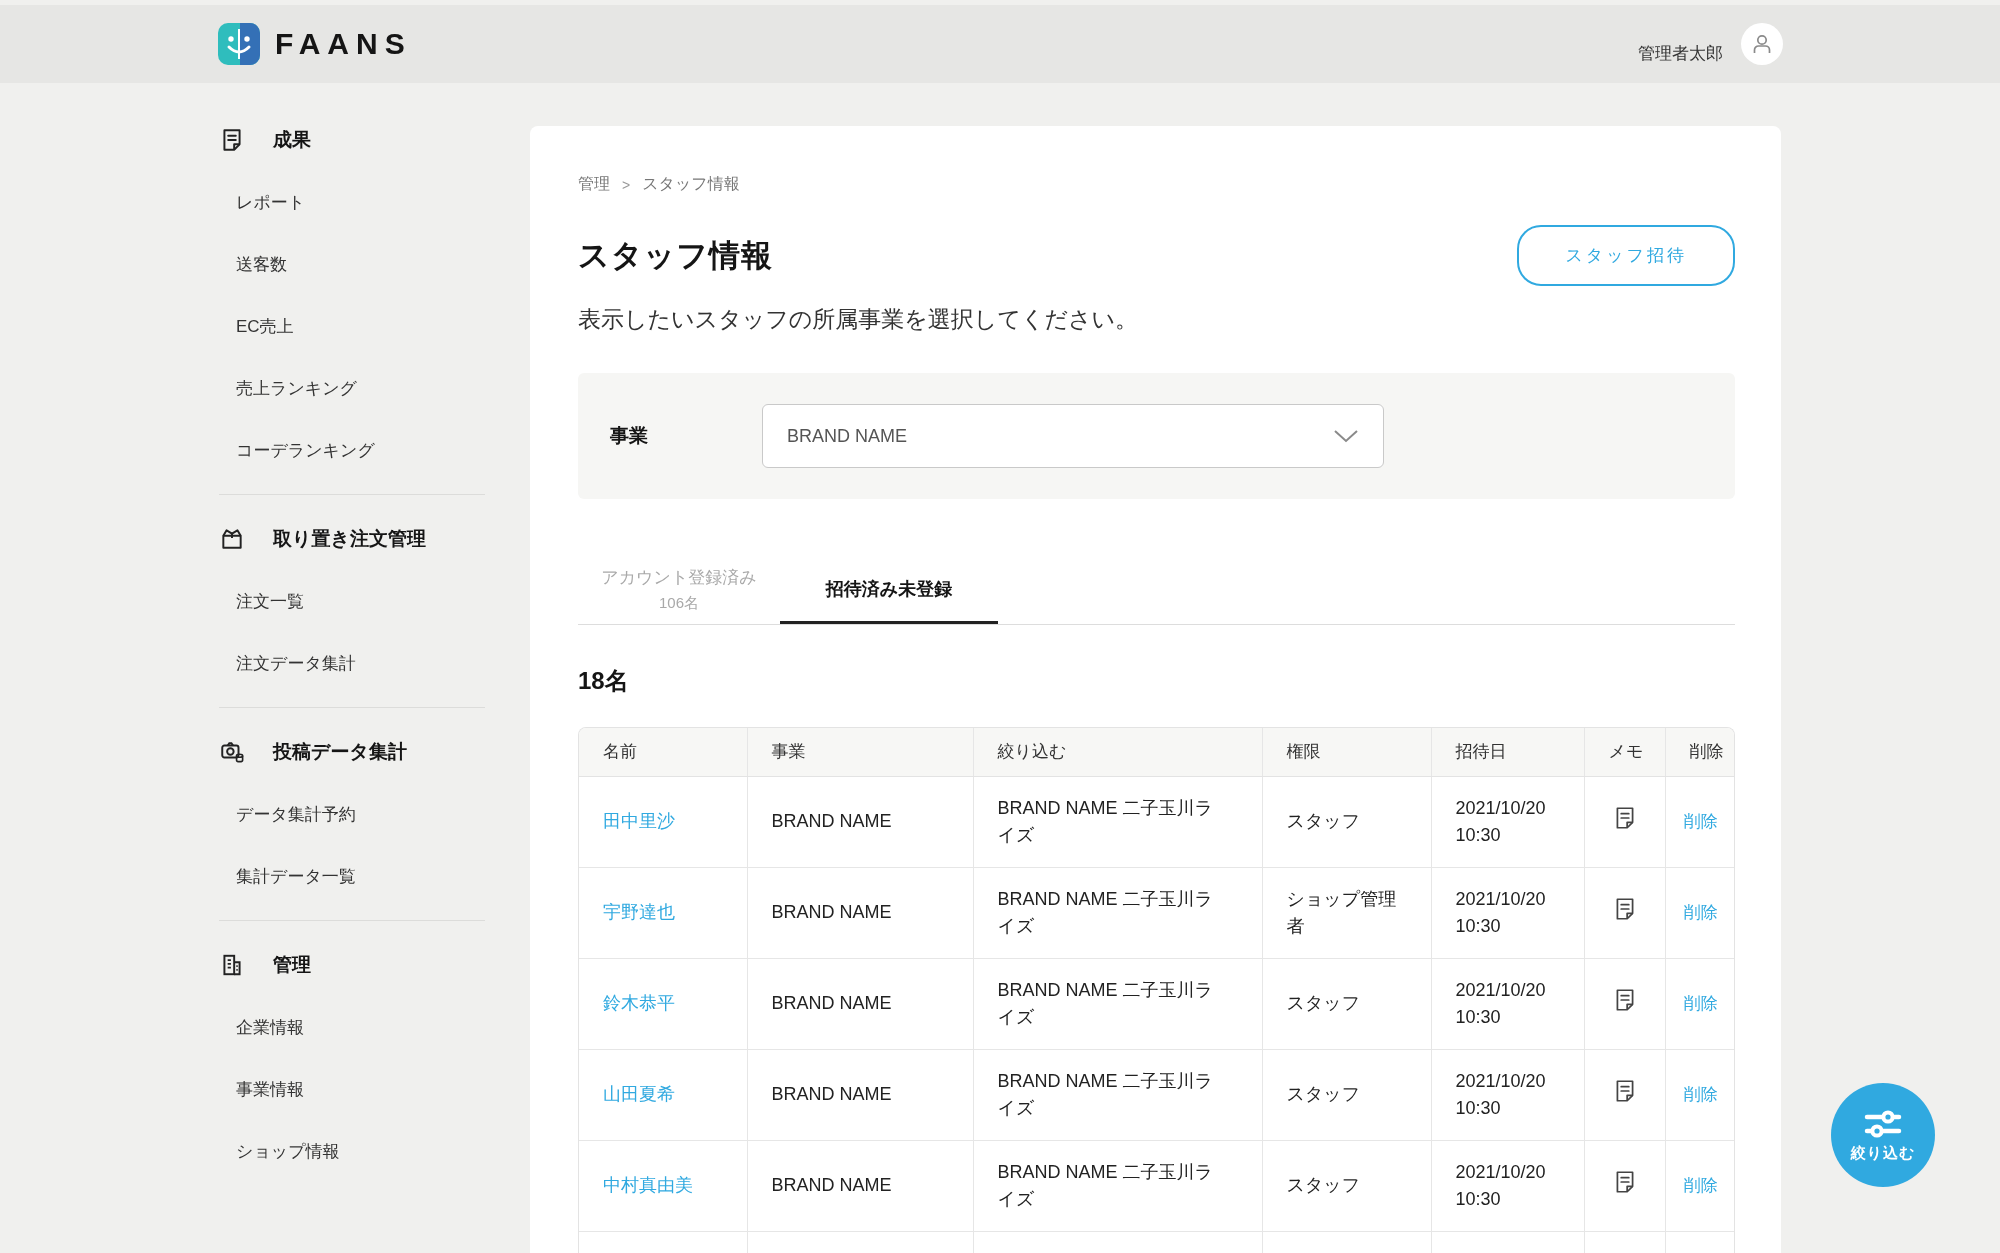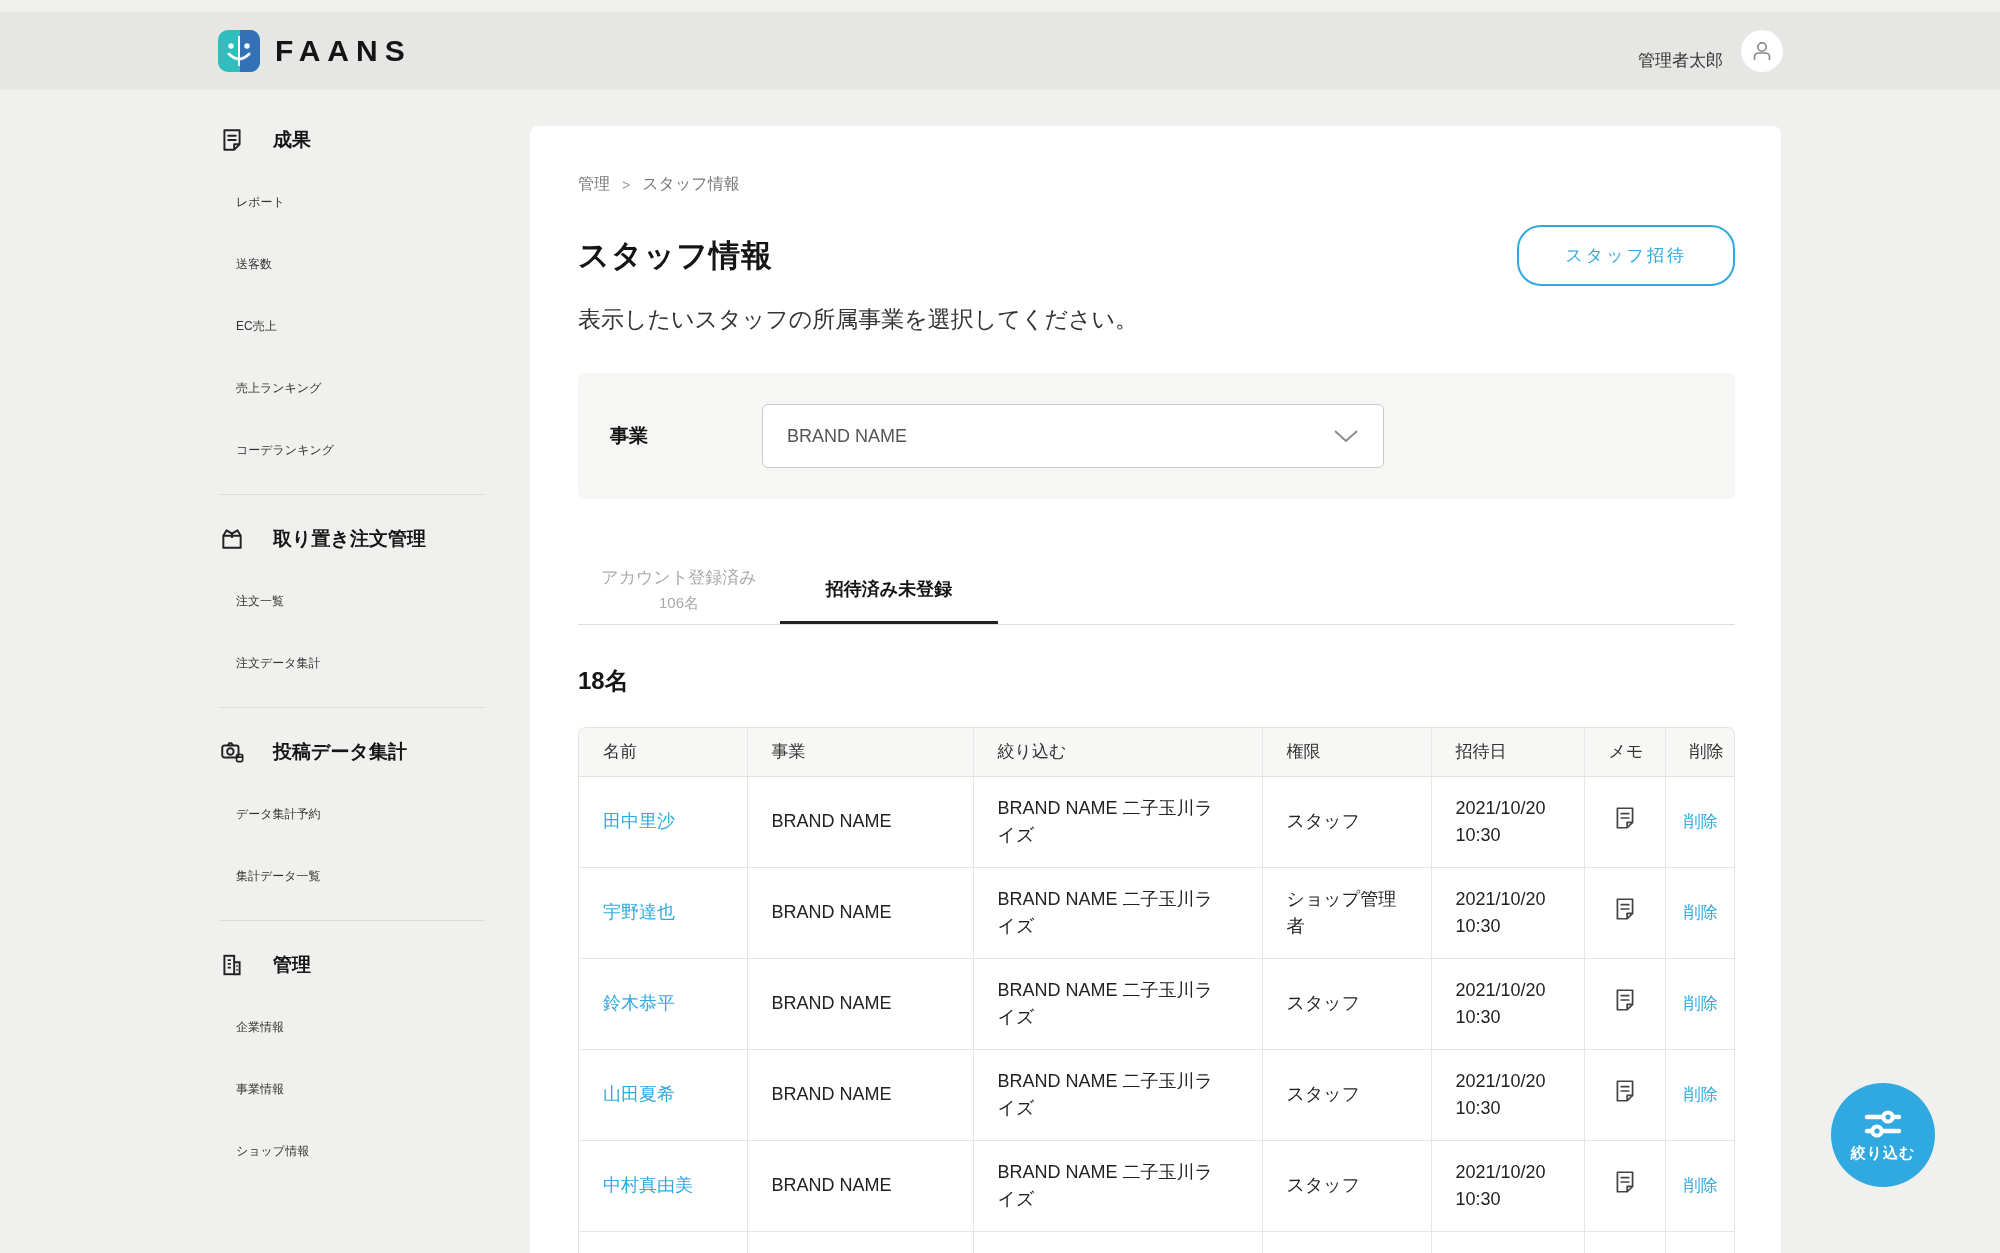--- a/index.html
+++ b/index.html
@@ -3,21 +3,21 @@
 <meta charset="utf-8">
 <style>
   * { margin:0; padding:0; box-sizing:border-box; }
   html,body { width:2000px; height:1253px; overflow:hidden; }
   body {
     font-family:"Liberation Sans","DejaVu Sans",sans-serif;
     background:#f0f0ee; color:#222; position:relative;
   }
   
   .header {
-    position:absolute; top:12px; left:0; width:2000px; height:78px;
+    position:absolute; top:5px; left:0; width:2000px; height:78px;
     background:#e6e6e4; display:flex; align-items:center;
     justify-content:space-between; padding:0 217px 0 218px;gap:16px;
   }
   .logo { display:flex; align-items:center; gap:15px; cursor:pointer; }
   .logo-text { font-size:30px; font-weight:800; letter-spacing:7px; color:#151515; }
   .header-right { display:flex; align-items:flex-end; gap:18px; }
   .user-name { font-size:17px; color:#333; }
   .avatar {
     width:42px; height:42px; border-radius:50%; background:#fff;
     display:flex; align-items:center; justify-content:center; cursor:pointer;
@@ -25,21 +25,21 @@
   
   .sidebar {
     position:absolute; left:0; top:78px; bottom:0; width:530px;
     padding:31px 45px 0 219px;
   }
   .side-title { height:62px; display:flex; align-items:center; gap:28px;
     font-size:19px; font-weight:bold; color:#151515; }
   .side-title svg { flex:0 0 auto; }
   .side-items { list-style:none; }
   .side-item { height:62px; display:flex; align-items:center; padding-left:17px;
-    font-size:12px; color:#333; cursor:pointer; }
+    font-size:17px; color:#333; cursor:pointer; }
   .side-divider { border:none; border-top:1px solid #dcdcda; margin:13px 0; }
   
   .card {
     position:absolute; left:530px; top:126px; width:1251px; height:1250px;
     background:#fff; border-radius:8px; padding:48px 46px 0 48px;
   }
   .breadcrumb { display:flex; align-items:center; gap:12px; font-size:16px; color:#777; }
   .breadcrumb .crumb-link { cursor:pointer; }
   .breadcrumb .sep { color:#999; font-size:14px; }
   .title-row { display:flex; align-items:center; justify-content:space-between; margin-top:30px; }

